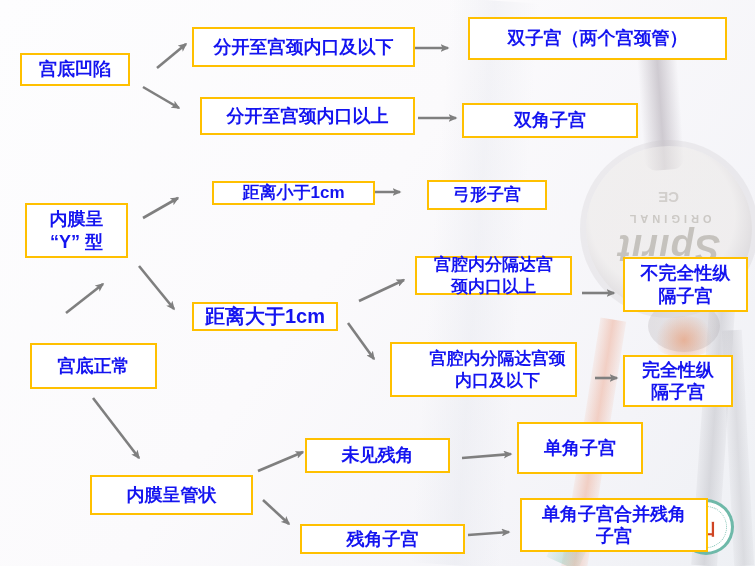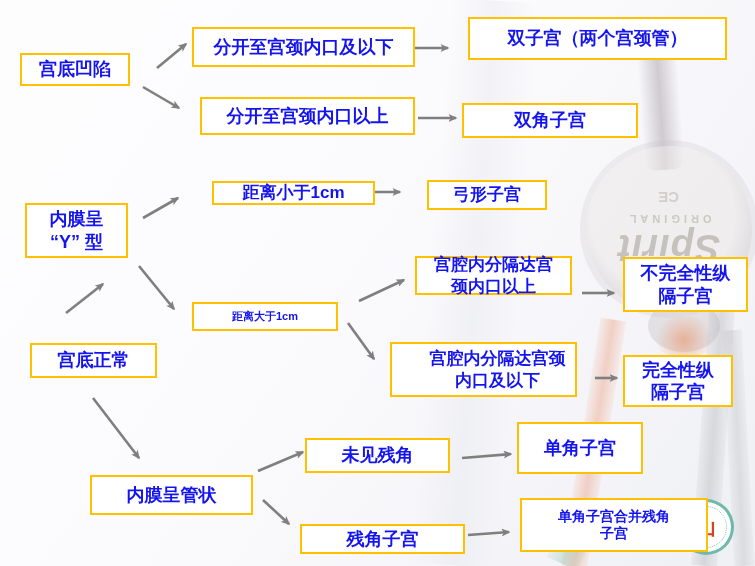--- a/index.html
+++ b/index.html
@@ -106,31 +106,31 @@
   <div class="nodes">
       <div class="node" style="left: 20px; top: 53px; width: 110px; height: 33px; font-size: 18px;">宫底凹陷</div>
       <div class="node" style="left: 192px; top: 27px; width: 223px; height: 40px; font-size: 18px;">分开至宫颈内口及以下</div>
       <div class="node" style="left: 468px; top: 17px; width: 259px; height: 43px; font-size: 18px;">双子宫（两个宫颈管）</div>
       <div class="node" style="left: 200px; top: 97px; width: 215px; height: 38px; font-size: 18px;">分开至宫颈内口以上</div>
       <div class="node" style="left: 462px; top: 103px; width: 176px; height: 35px; font-size: 18px;">双角子宫</div>
       <div class="node" style="left: 25px; top: 203px; width: 103px; height: 55px; font-size: 18px;">内膜呈
 “Y” 型</div>
       <div class="node" style="left: 190px; top: 181px; width: 163px; height: 24px; font-size: 17px; margin-left: 22px;">距离小于1cm</div>
       <div class="node" style="left: 427px; top: 180px; width: 120px; height: 30px; font-size: 17px;">弓形子宫</div>
-      <div class="node" style="left: 192px; top: 302px; width: 146px; height: 29px; font-size: 11px;">距离大于1cm</div>
+      <div class="node" style="left: 192px; top: 302px; width: 146px; height: 29px; font-size: 20px;">距离大于1cm</div>
       <div class="node" style="left: 415px; top: 256px; width: 157px; height: 39px; font-size: 17px;">宫腔内分隔达宫
 颈内口以上</div>
       <div class="node" style="left: 623px; top: 257px; width: 125px; height: 55px; font-size: 18px;">不完全性纵
 隔子宫</div>
-      <div class="node" style="left: 30px; top: 343px; width: 127px; height: 35px; font-size: 18px;">宫底正常</div>
+      <div class="node" style="left: 30px; top: 343px; width: 127px; height: 46px; font-size: 18px;">宫底正常</div>
       <div class="node" style="left: 390px; top: 342px; width: 187px; height: 55px; font-size: 17px; padding-left: 28px;">宫腔内分隔达宫颈
 内口及以下</div>
       <div class="node" style="left: 623px; top: 355px; width: 110px; height: 52px; font-size: 18px;">完全性纵
 隔子宫</div>
       <div class="node" style="left: 90px; top: 475px; width: 163px; height: 40px; font-size: 18px;">内膜呈管状</div>
       <div class="node" style="left: 305px; top: 438px; width: 145px; height: 35px; font-size: 18px;">未见残角</div>
       <div class="node" style="left: 517px; top: 422px; width: 126px; height: 52px; font-size: 18px;">单角子宫</div>
       <div class="node" style="left: 300px; top: 524px; width: 165px; height: 30px; font-size: 18px;">残角子宫</div>
-      <div class="node" style="left: 520px; top: 498px; width: 188px; height: 54px; font-size: 14px;">单角子宫合并残角
+      <div class="node" style="left: 520px; top: 498px; width: 188px; height: 54px; font-size: 18px;">单角子宫合并残角
 子宫</div>
     </div>
 
 </div>
 
 </body></html>

